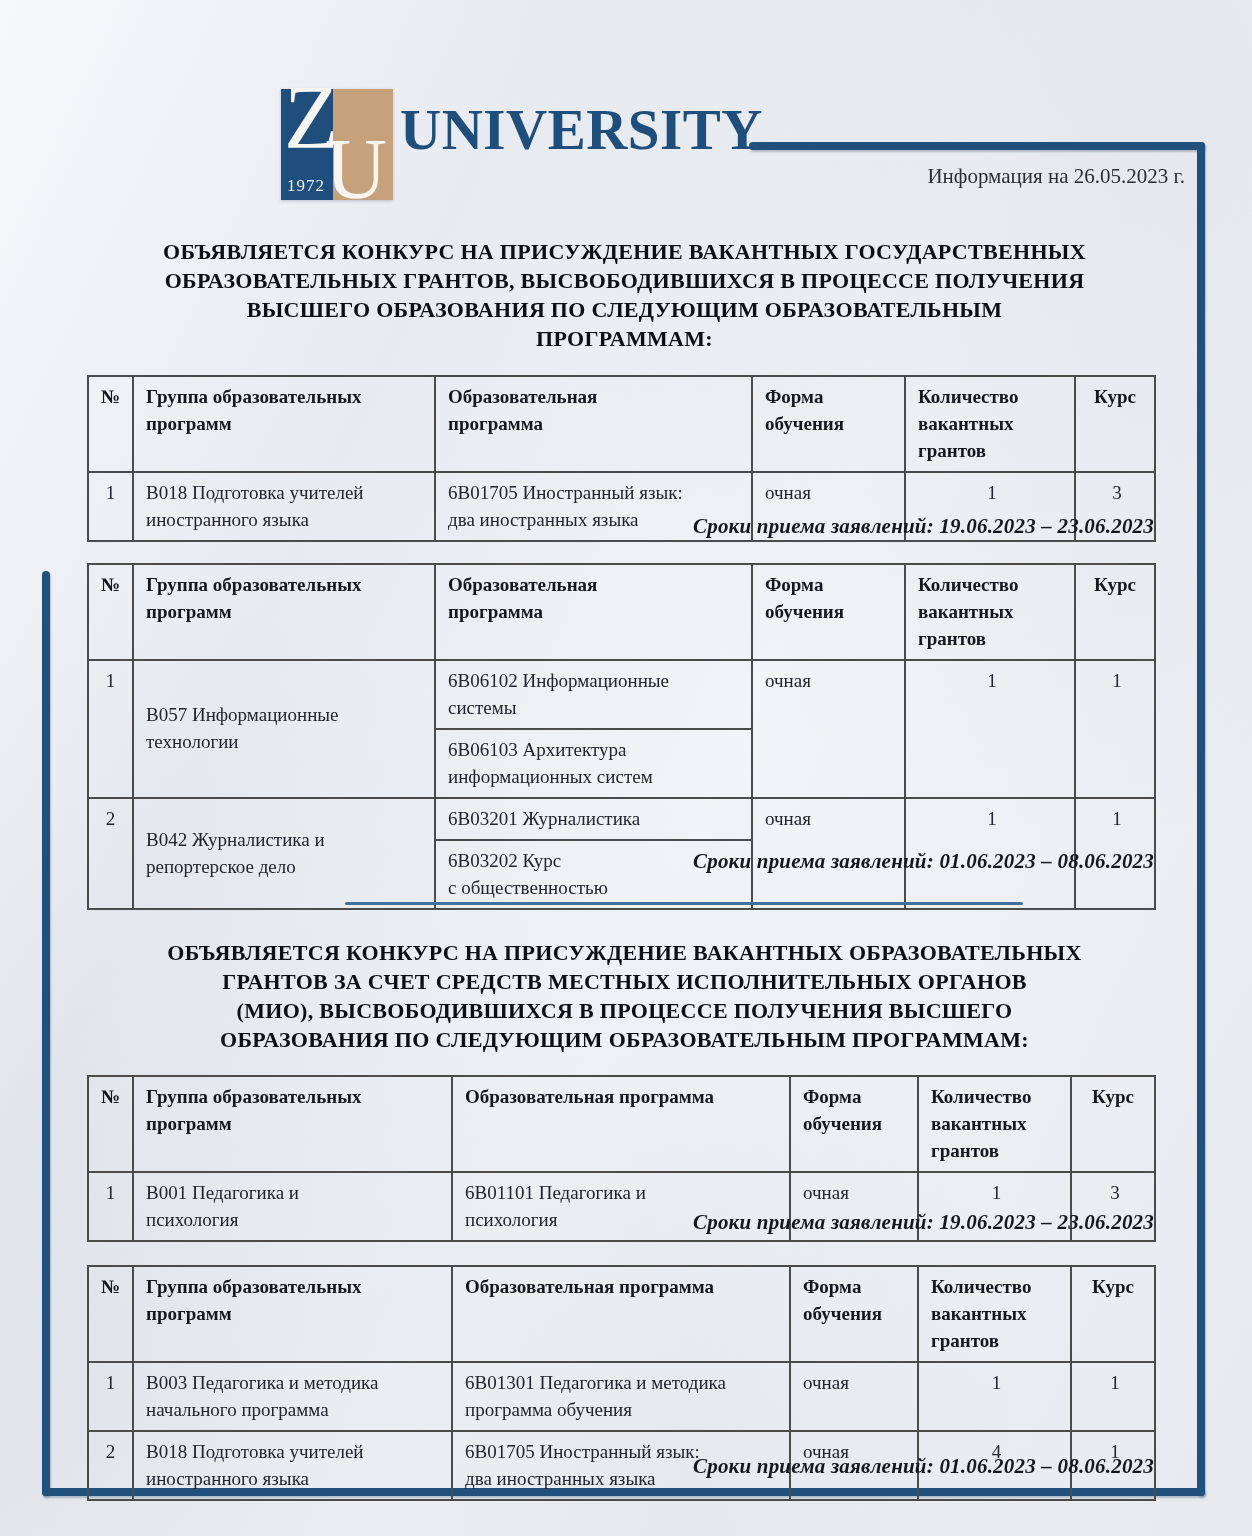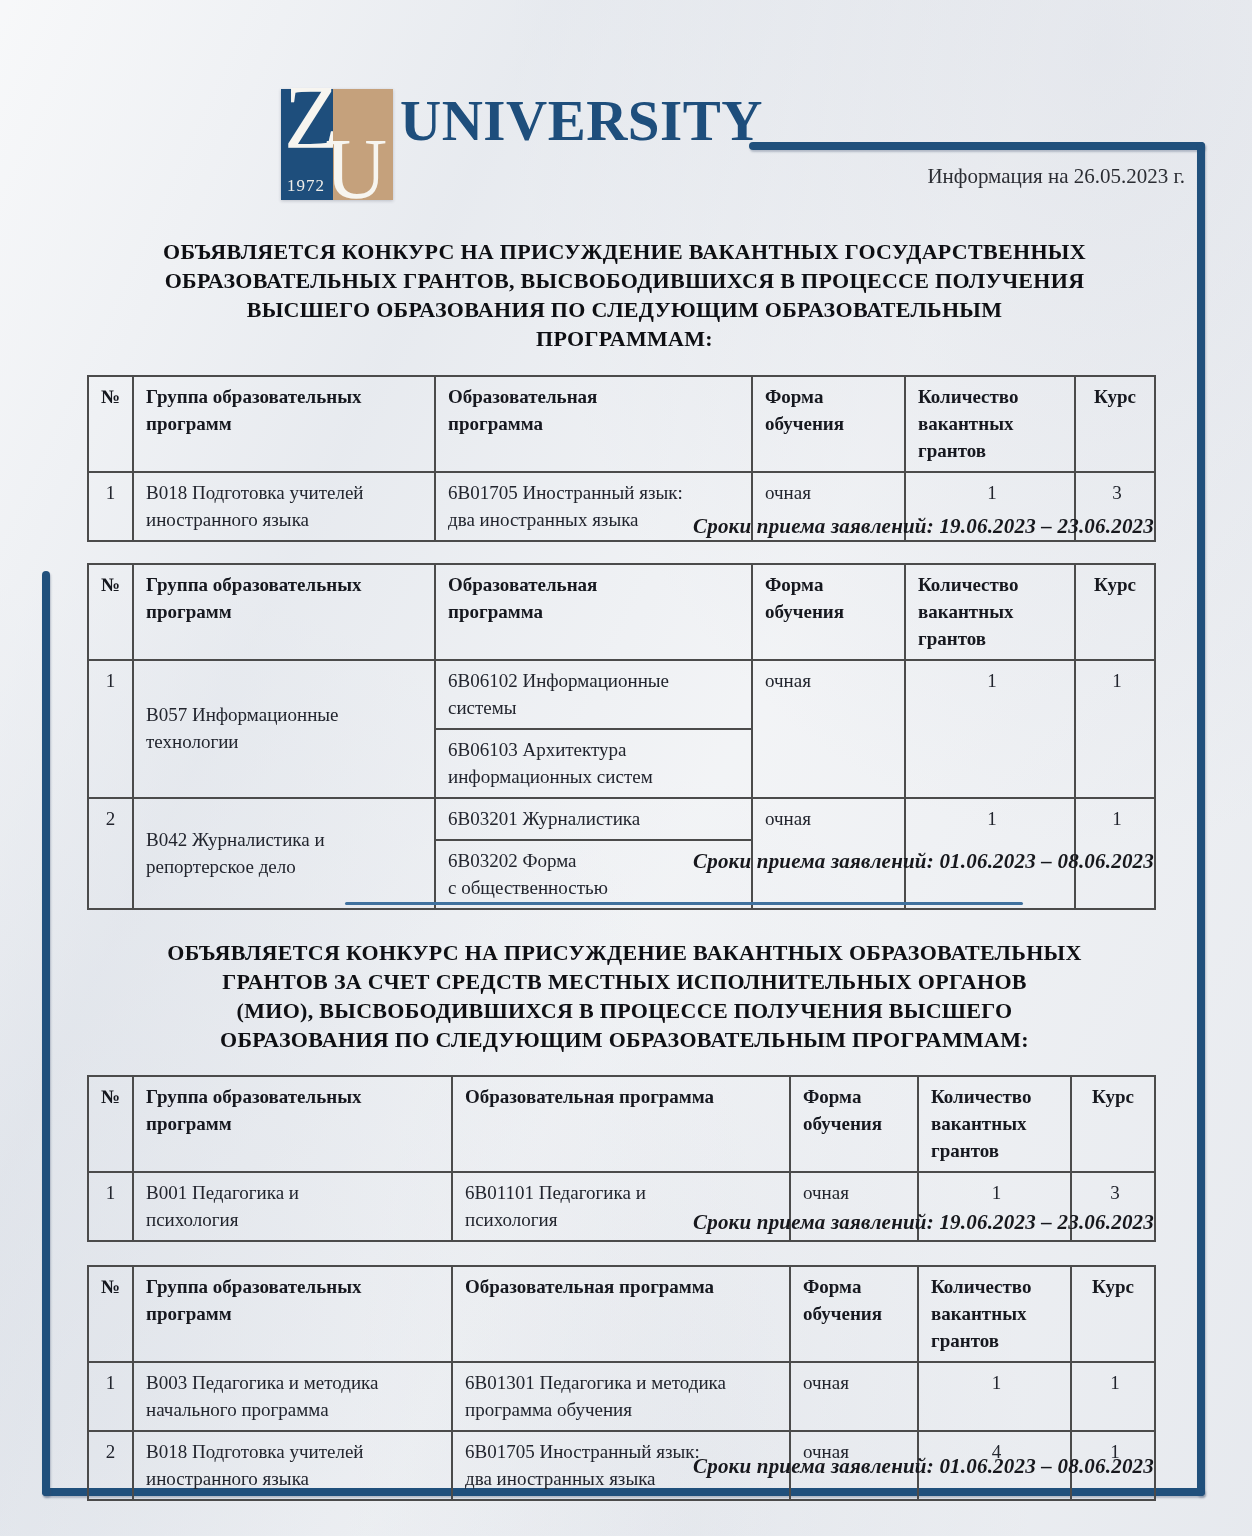--- a/index.html
+++ b/index.html
@@ -32,21 +32,21 @@
   .logo-half.blue{left:0;width:52px;background:#1e4e7c;}
   .logo-half.tan{left:52px;width:60px;background:#c5a17c;}
   .logo-z{position:absolute;left:3px;top:-16px;font-size:90px;line-height:1;
           color:#f7f5f0;font-weight:400;}
   .logo-u{position:absolute;left:-8px;bottom:-12px;font-size:86px;line-height:1;
           color:#f7f5f0;font-weight:400;}
   .logo-year{position:absolute;left:6px;bottom:4px;font-size:17px;color:#f0eee9;
              letter-spacing:1px;}
   .logo-text{position:absolute;left:400px;top:91px;color:#1e4e7c;font-weight:bold;line-height:1;}
   .logo-text .l1{font-size:57px;letter-spacing:10px;}
-  .logo-text .l2{font-size:57px;letter-spacing:.5px;margin-top:1px;}
+  .logo-text .l2{font-size:57px;letter-spacing:.5px;margin-top:10px;}
 
   .info-date{position:absolute;right:67px;top:164px;font-size:21px;color:#2b2d33;}
 
   
   .heading{position:absolute;left:87px;width:1067px;text-align:center;
            font-weight:bold;font-size:22px;line-height:1.32;color:#0e0f13;
            letter-spacing:.3px;white-space:pre-line;margin:4px;}
   .h1-pos{top:233px;}
   .h2-pos{top:934px;}
 
@@ -176,21 +176,21 @@
       <tr style="height:38px">
         <td class="c-num" rowspan="2">2</td>
         <td class="v-mid" rowspan="2">В042 Журналистика и
 репортерское дело</td>
         <td>6В03201 Журналистика</td>
         <td rowspan="2">очная</td>
         <td class="c-center" rowspan="2">1</td>
         <td class="c-center" rowspan="2">1</td>
       </tr>
       <tr style="height:53px">
-        <td>6В03202 Форма
+        <td>6В03202 Курс
 с общественностью</td>
       </tr>
     </tbody>
   </table>
   <div class="deadline d2">Сроки приема заявлений: 01.06.2023 – 08.06.2023</div>
 
   <div class="divider"></div>
 
   <h1 class="heading h2-pos">ОБЪЯВЛЯЕТСЯ КОНКУРС НА ПРИСУЖДЕНИЕ ВАКАНТНЫХ ОБРАЗОВАТЕЛЬНЫХ
 ГРАНТОВ ЗА СЧЕТ СРЕДСТВ МЕСТНЫХ ИСПОЛНИТЕЛЬНЫХ ОРГАНОВ

